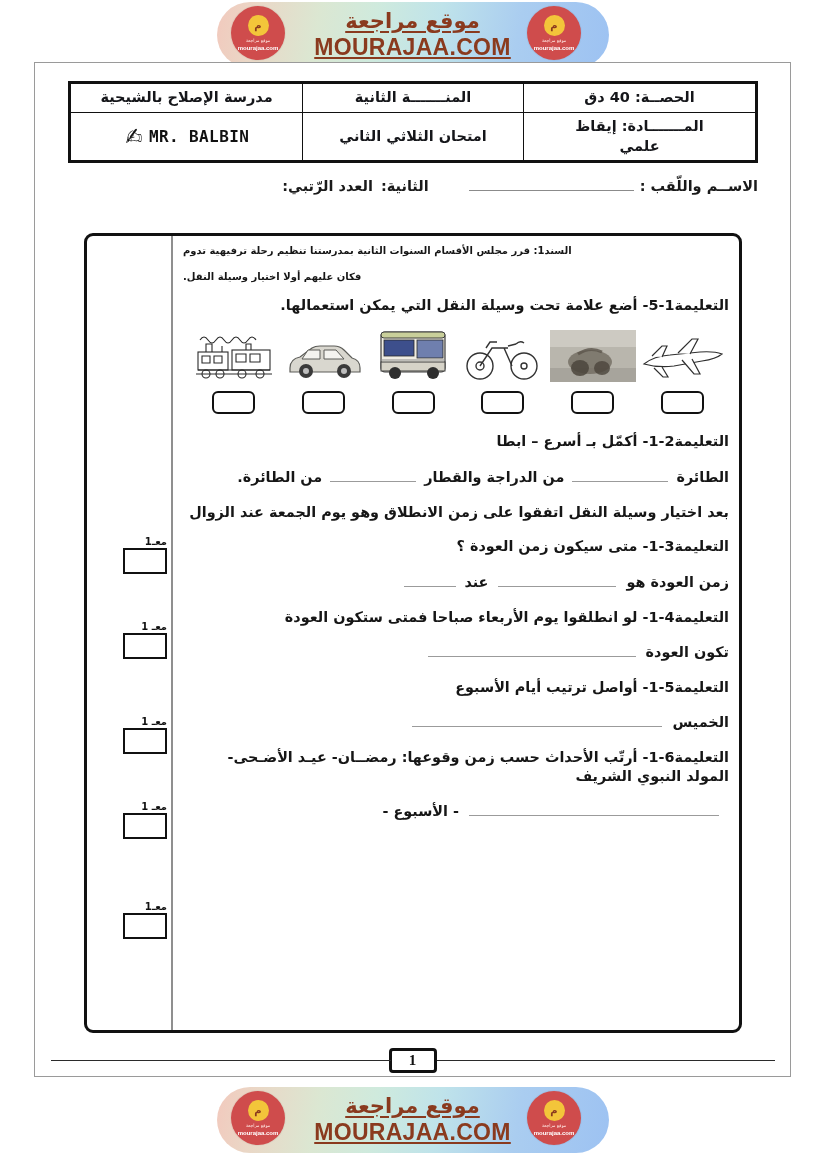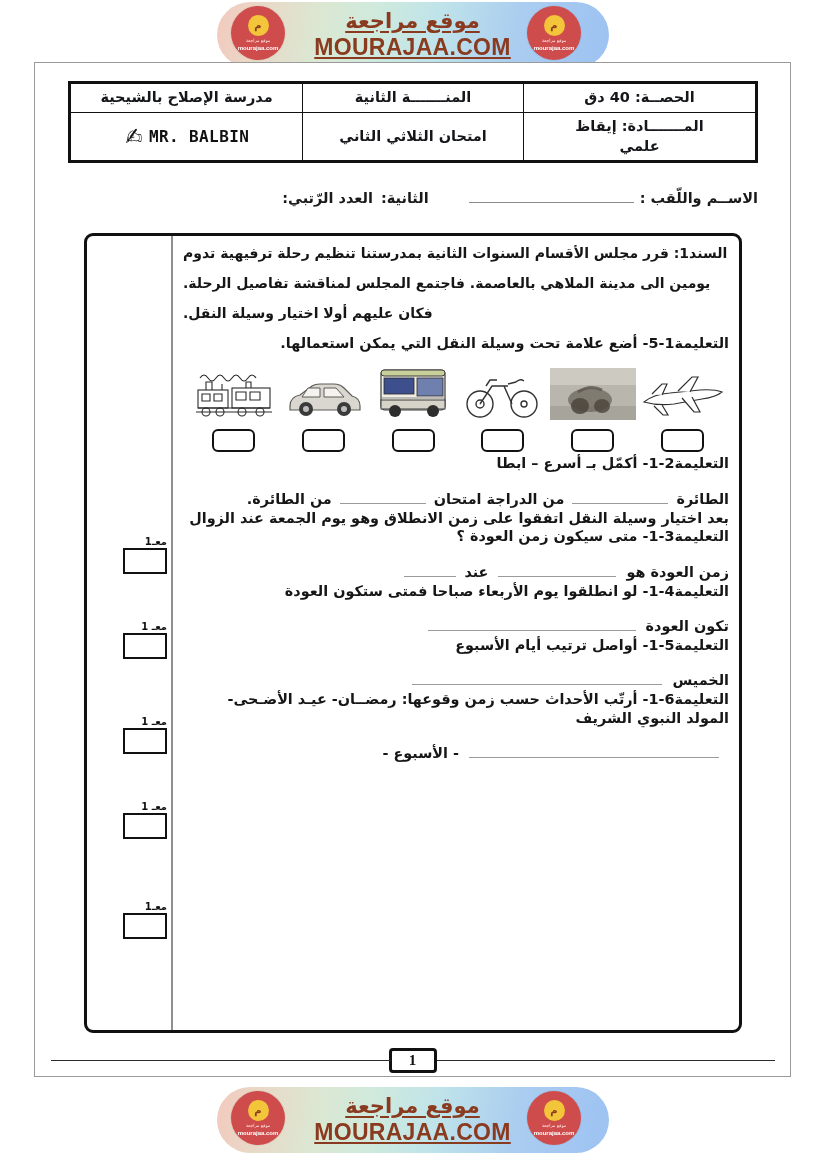--- a/index.html
+++ b/index.html
@@ -145,21 +145,21 @@
     direction: rtl;
     font-family: "DejaVu Sans", sans-serif;
     font-size: 14.5px;
     font-weight: bold;
     color: #1a1a1a;
     display: flex;
     align-items: baseline;
   }
   .id-name  { white-space: nowrap; }
   .id-rule  { flex: 0 0 165px; border-bottom: 1px solid #8b8b8b; height: 12px; margin: 0 6px; }
-  .id-class { white-space: nowrap; margin-right: 34px; margin-top: 12px; }
+  .id-class { white-space: nowrap; margin-right: 34px; }
   .id-rank  { white-space: nowrap; margin-right: 8px; }
 
   
   .body-box {
     position: absolute;
     left: 49px; top: 170px;
     width: 658px; height: 800px;
     border: 3px solid #111;
     border-radius: 9px;
     background: #fff;
@@ -202,35 +202,35 @@
 
   
   .qcol {
     position: absolute;
     left: 96px; right: 10px; top: 10px;
     direction: rtl;
     font-family: "DejaVu Sans", sans-serif;
     color: #161616;
   }
   .para {
-    font-size: 14px;
+    font-size: 10px;
     font-weight: bold;
     line-height: 1.0;
     text-align: justify;
     text-align-last: left;
   }
   .para .ln { display: block; margin-bottom: 16px; }
   .para .ln.c  { text-align: center; }
 
   .inst {
     font-size: 14.4px; font-weight: bold;
     text-align: right;
     line-height: 1.0;
   }
-  .inst-row { margin-top: 4px; }
+  .inst-row { margin-top: 20px; }
 
   .blank-rule {
     display: inline-block;
     border-bottom: 1px solid #9b9b9b;
     height: 13px;
     vertical-align: middle;
   }
 
   .ans-line {
     margin-top: 20px;
@@ -359,21 +359,20 @@
           <div class="crit-item" style="top:665px">
             <span class="crit-label">معـ1</span>
             <span class="crit-box"></span>
           </div>
         </div>
 
         <div class="qcol">
 
           <div class="para">
             <span class="ln">السند1: قرر مجلس الأقسام السنوات الثانية بمدرستنا تنظيم رحلة ترفيهية تدوم</span>
-            <span class="ln">يومين الى مدينة الملاهي بالعاصمة. فاجتمع المجلس لمناقشة تفاصيل الرحلة.</span>
             <span class="ln c">فكان عليهم أولا اختيار وسيلة النقل.</span>
           </div>
 
           <div class="inst">التعليمة1-5- أضع علامة تحت وسيلة النقل التي يمكن استعمالها.</div>
 
           <div class="strip">
             <div class="strip-cell">
               <span class="pic">
                 <svg width="84" height="52" viewBox="0 0 84 52" aria-hidden="true">
                   <g fill="none" stroke="#2a2a2a" stroke-width="1.1">
@@ -467,21 +466,21 @@
                 </svg>
               </span>
               <span class="cbox"></span>
             </div>
           </div>
 
           <div class="inst inst-row">التعليمة2-1- أكمّل بـ أسرع – ابطا</div>
           <div class="ans-line">
             <span class="seg">الطائرة</span>
             <span class="blank-rule" style="width:96px;margin:0 8px"></span>
-            <span class="seg">من الدراجة امتحان</span>
+            <span class="seg">من الدراجة والقطار</span>
             <span class="blank-rule" style="width:86px;margin:0 8px"></span>
             <span class="seg">من الطائرة.</span>
           </div>
 
           <div class="inst inst-row">بعد اختيار وسيلة النقل اتفقوا على زمن الانطلاق وهو يوم الجمعة عند الزوال</div>
           <div class="inst inst-row">التعليمة3-1- متى سيكون زمن العودة ؟</div>
           <div class="ans-line">
             <span class="seg">زمن العودة هو</span>
             <span class="blank-rule" style="width:118px;margin:0 10px"></span>
             <span class="seg">عند</span>

